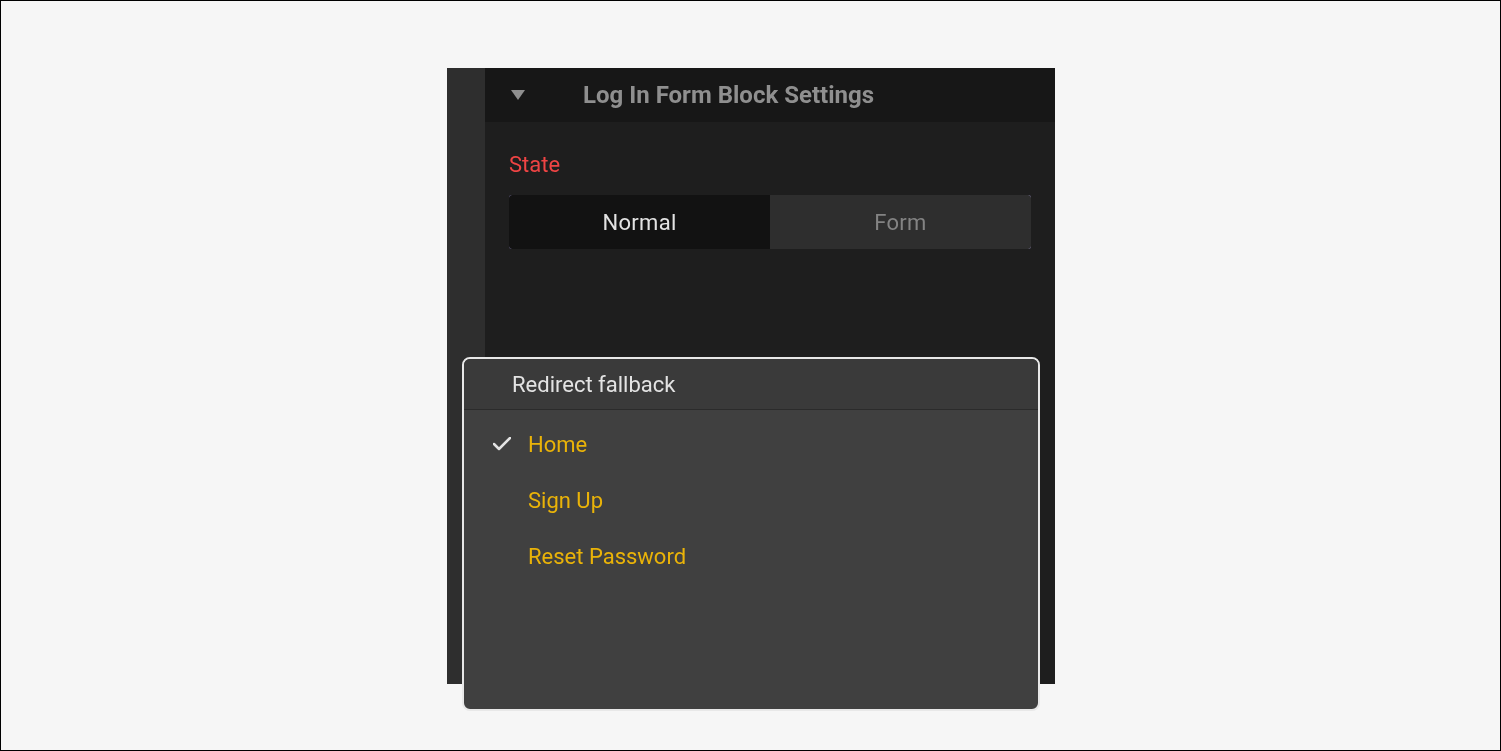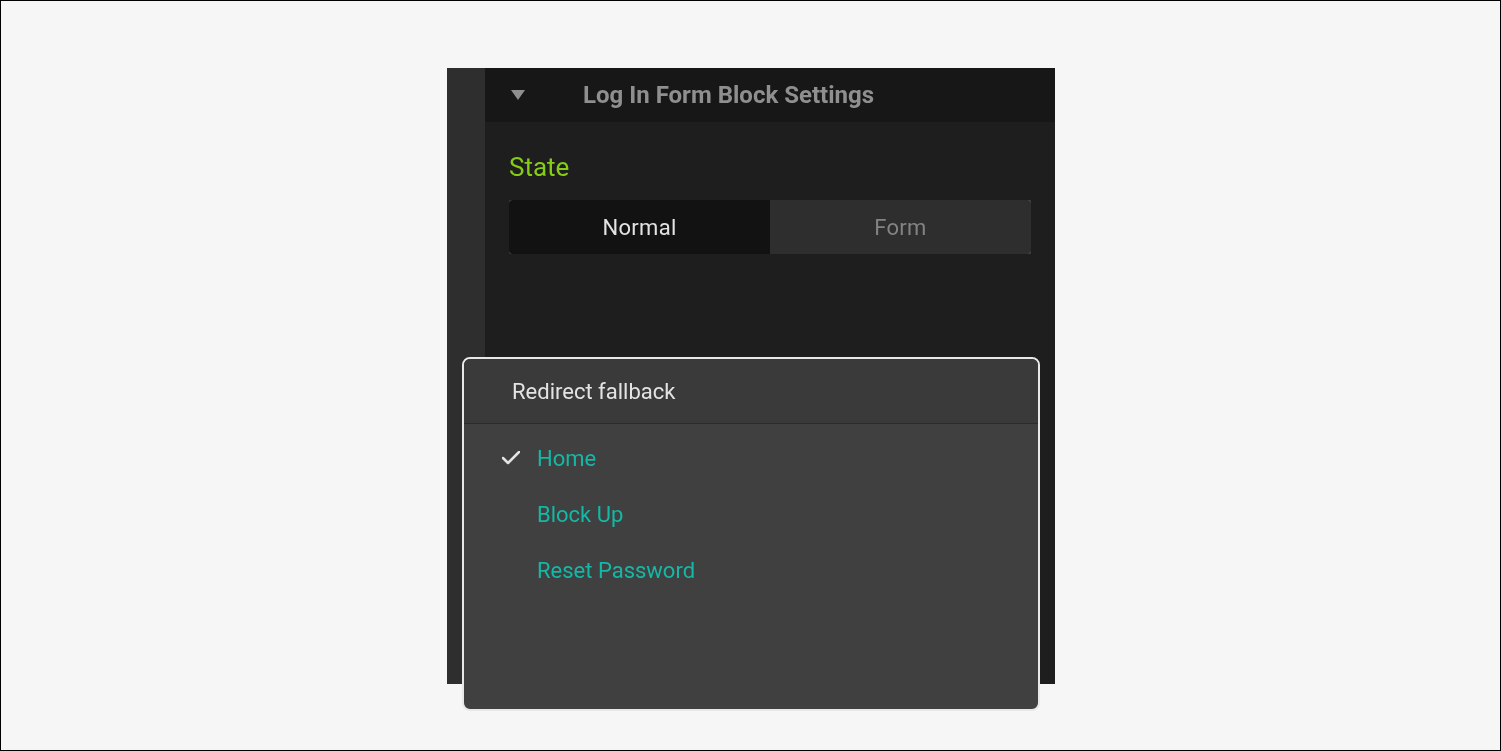--- a/index.html
+++ b/index.html
@@ -66,22 +66,22 @@
     color: #8f8f8f;
     font-size: 24px;
     font-weight: 700;
   }
   .chevron svg { display:block; }
   
   .section {
     padding: 30px 24px 0 24px;
   }
   .section .label {
-    color: #84cc16;
-    font-size: 26px;
+    color: #ef4444;
+    font-size: 22px;
     margin-bottom: 18px;
   }
   
   .segmented {
     display: flex;
     background: #c4b5fd;
     border-radius: 3px;
     height: 54px;
     overflow: hidden;
   }
@@ -122,35 +122,35 @@
     background: #404040;
     border: 2px solid #e8e8e8;
     border-radius: 8px;
     box-sizing: border-box;
     overflow: hidden;
   }
   .dropdown .dd-header {
     height: 48px;
     display: flex;
     align-items: center;
-    padding: 8px 48px;
+    padding: 1px 48px;
     color: #e3e3e3;
     font-size: 22px;
     border-bottom: 1px solid rgba(0,0,0,0.25);
     background: #3a3a3a;
   }
   .dropdown .dd-list {
     padding: 6px 0 12px 0;
   }
   .dropdown .dd-item {
     display: flex;
     align-items: center;
     height: 56px;
-    padding: 0 33px;
-    color: #14b8a6;
+    padding: 0 24px;
+    color: #eab308;
     font-size: 22px;
     cursor: pointer;
   }
   .dropdown .dd-item .check {
     width: 28px;
     display: inline-flex;
     align-items: center;
     justify-content: center;
     margin-right: 12px;
     color: #e3e3e3;
@@ -199,21 +199,21 @@
           <svg width="18" height="14" viewBox="0 0 18 14">
               <polyline points="1,7 6,12 17,1" fill="none" stroke="#e3e3e3" stroke-width="2.5" stroke-linecap="round" stroke-linejoin="round"></polyline>
             </svg>
         </span>
         <span class="item-label">Home</span>
       </div>
 
 
       <div class="dd-item">
         <span class="check"></span>
-        <span class="item-label">Block Up</span>
+        <span class="item-label">Sign Up</span>
       </div>
 
       <div class="dd-item">
         <span class="check"></span>
         <span class="item-label">Reset Password</span>
       </div>
 
 
     </div>
   </div>

